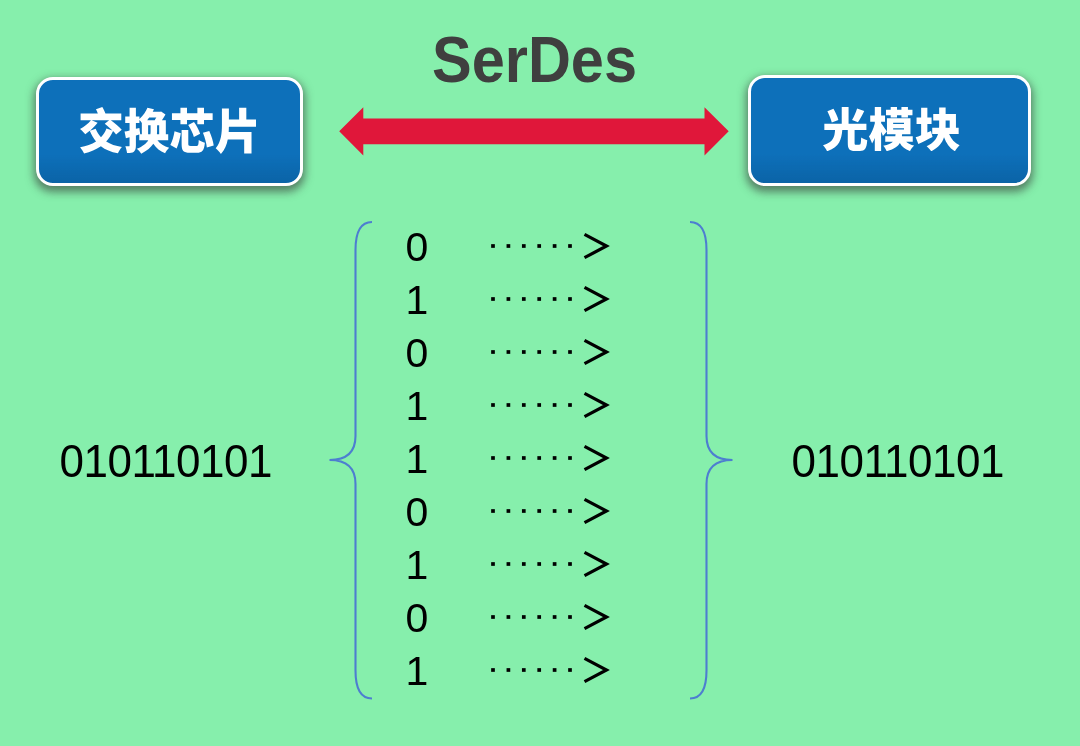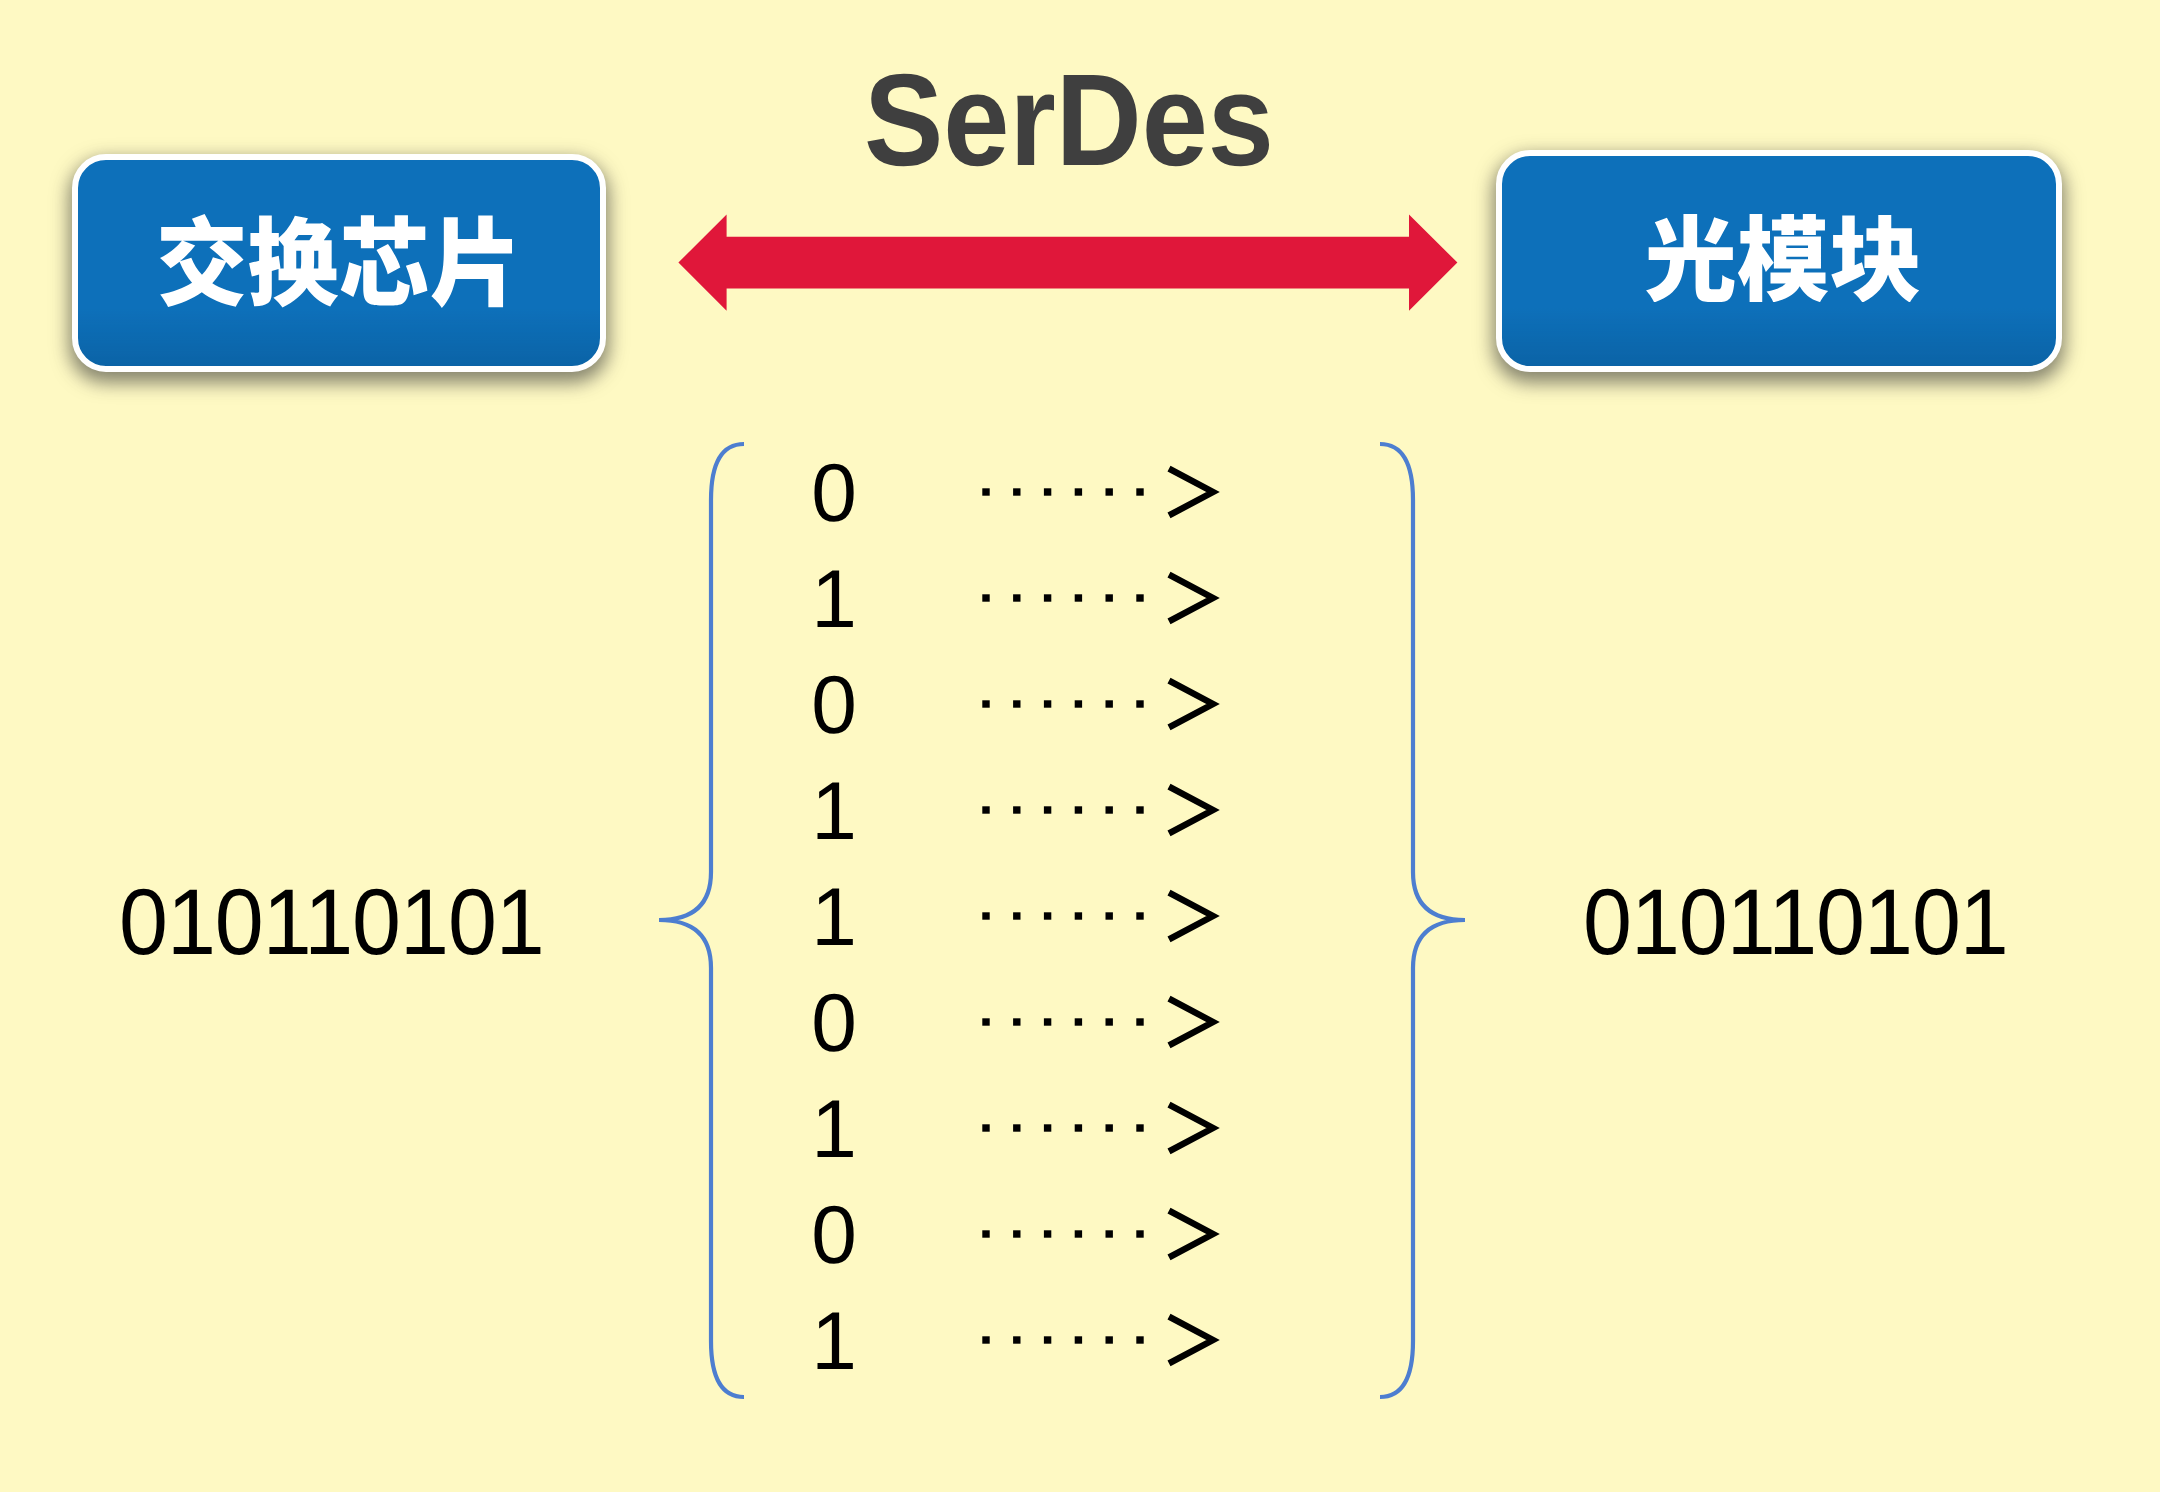--- a/index.html
+++ b/index.html
@@ -1,14 +1,14 @@
 <!DOCTYPE html>
 <html><head><meta charset="utf-8"><style>
 html,body{margin:0;padding:0}
-.page{position:relative;width:1080px;height:746px;background:#fef9c3;overflow:hidden;font-family:"Liberation Sans",sans-serif}
+.page{position:relative;width:1080px;height:746px;background:#86efac;overflow:hidden;font-family:"Liberation Sans",sans-serif}
 .box{position:absolute;background:#0d70ba;border:3px solid #fff;border-radius:17px;box-shadow:0 4px 9px 1.5px rgba(50,50,50,.58);background-image:linear-gradient(180deg, rgba(0,0,0,0) 72%, rgba(0,22,48,.14) 100%)}
 .box svg{position:absolute}
 </style></head>
 <body>
 <div class="page">
 
 <svg width="1080" height="746" style="position:absolute;left:0;top:0">
   <text x="0" y="0" transform="translate(534.5,82.4) scale(1,1.1)" font-size="59.5" font-weight="bold" fill="#3f3f3f" text-anchor="middle" font-family="Liberation Sans">SerDes</text>
 
   <polygon points="339.2,131.3 363.3,107.2 363.3,118.4 704.5,118.4 704.5,107.2 728.7,131.3 704.5,155.4 704.5,144.2 363.3,144.2 363.3,155.4" fill="#e0173a"></polygon>

